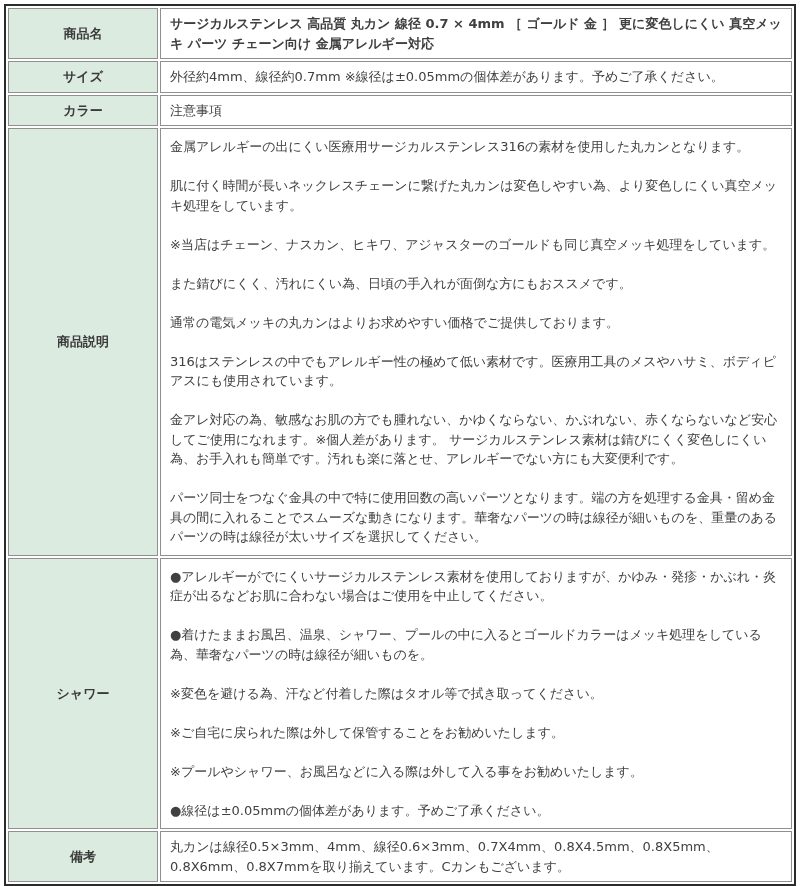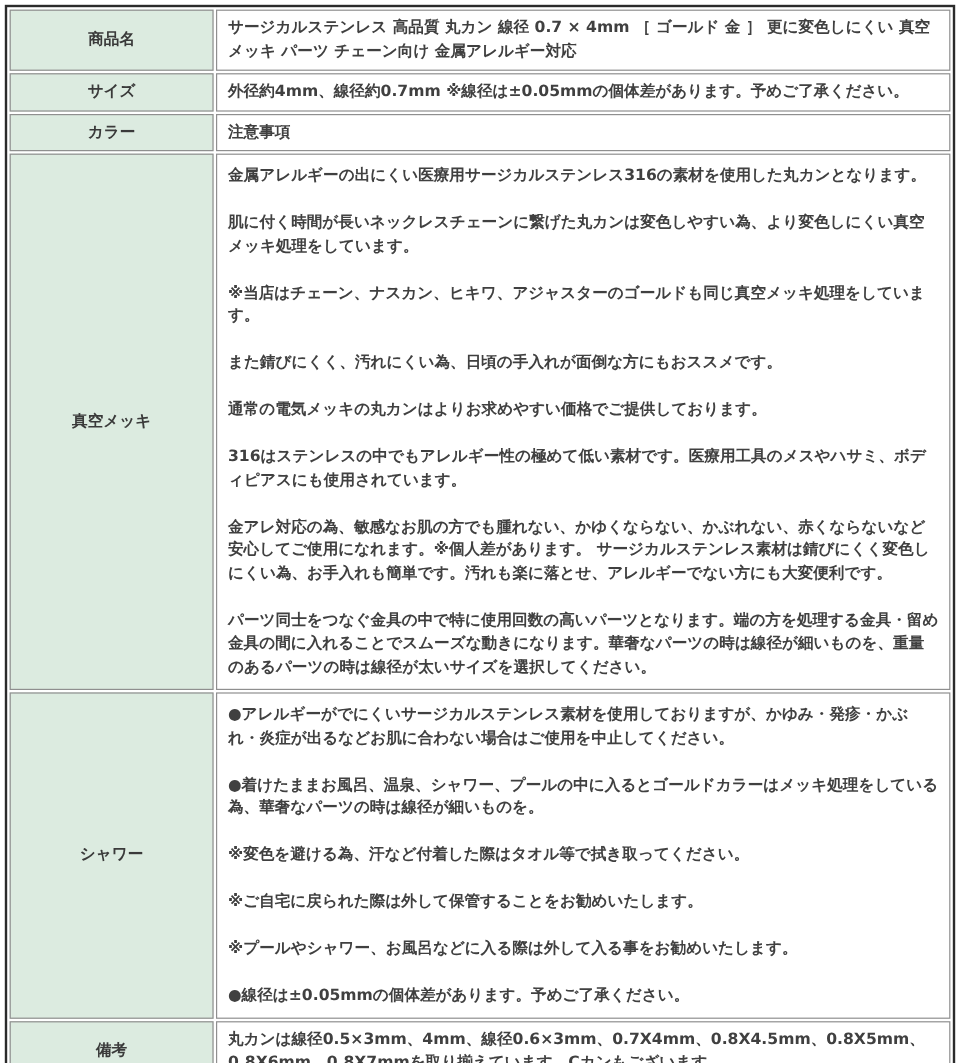--- a/index.html
+++ b/index.html
@@ -26,24 +26,23 @@
     border-spacing:2px;
     border:2px solid var(--c-outer-border);
     background:var(--c-page-bg);
     table-layout:fixed;
   }
   td{
     border:1px solid var(--c-cell-border);
     font-size:13px;
     line-height:1.5;
     vertical-align:middle;
-    font-weight:bold;
   }
   td.lbl{
-    width:170px;
+    width:150px;
     background:var(--c-label-bg);
     text-align:center;
     font-weight:bold;
     color:#3a3a3a;
     padding:5px 4px;
   }
   td.val{
     background:#ffffff;
     padding:5px 9px;
     white-space:pre-line;
@@ -64,21 +63,21 @@
       </tr>
       <tr>
         <td class="lbl">サイズ</td>
         <td class="val">外径約4mm、線径約0.7mm ※線径は±0.05mmの個体差があります。予めご了承ください。</td>
       </tr>
       <tr>
         <td class="lbl">カラー</td>
         <td class="val">注意事項</td>
       </tr>
       <tr class="tall">
-        <td class="lbl">真空メッキ</td>
+        <td class="lbl">商品説明</td>
         <td class="val">金属アレルギーの出にくい医療用サージカルステンレス316の素材を使用した丸カンとなります。
 
 肌に付く時間が長いネックレスチェーンに繋げた丸カンは変色しやすい為、より変色しにくい真空メッキ処理をしています。
 
 ※当店はチェーン、ナスカン、ヒキワ、アジャスターのゴールドも同じ真空メッキ処理をしています。
 
 また錆びにくく、汚れにくい為、日頃の手入れが面倒な方にもおススメです。
 
 通常の電気メッキの丸カンはよりお求めやすい価格でご提供しております。
 

